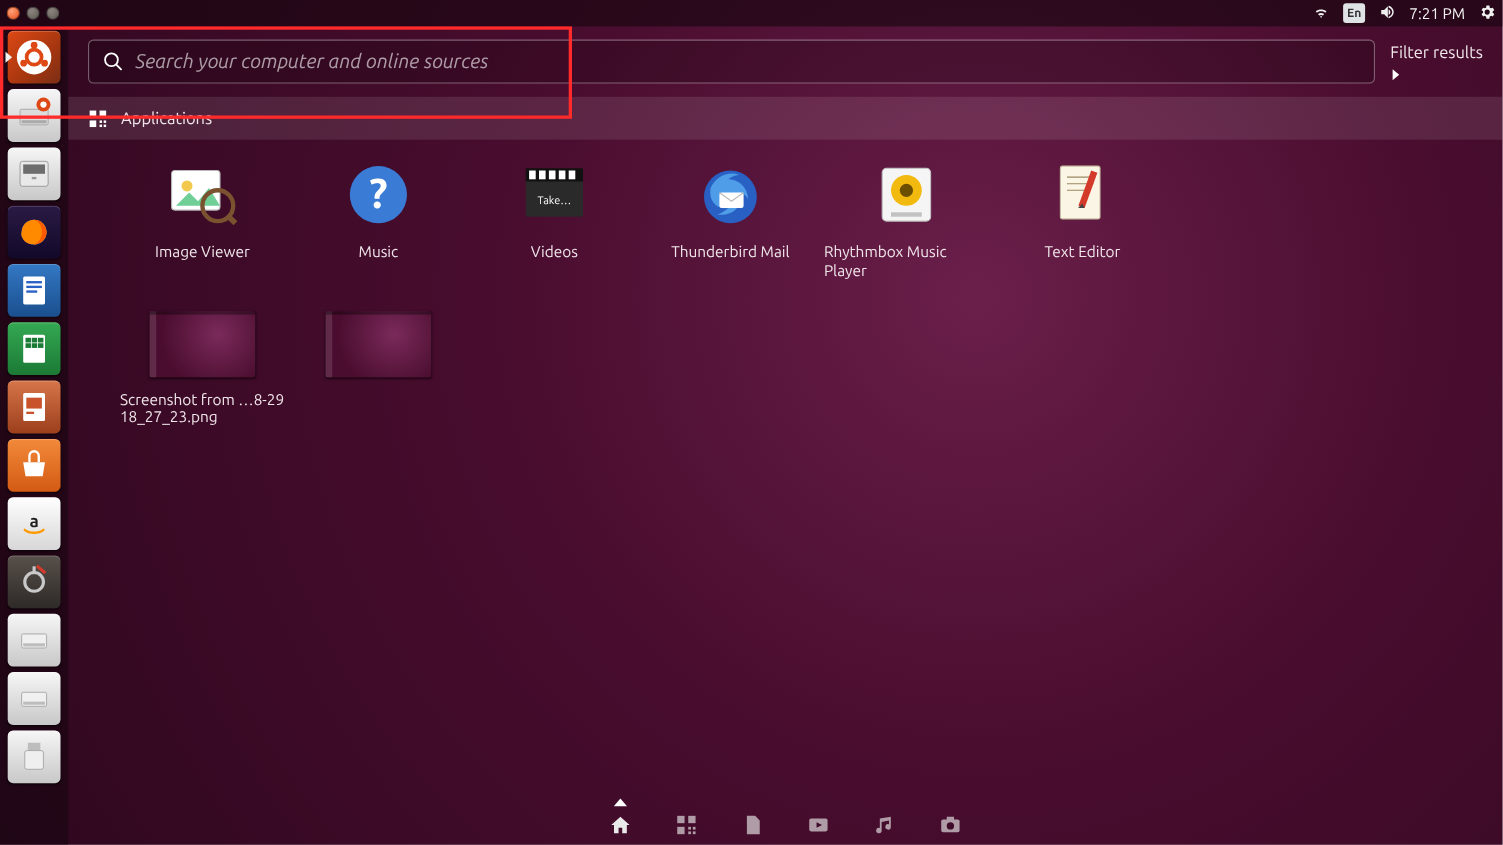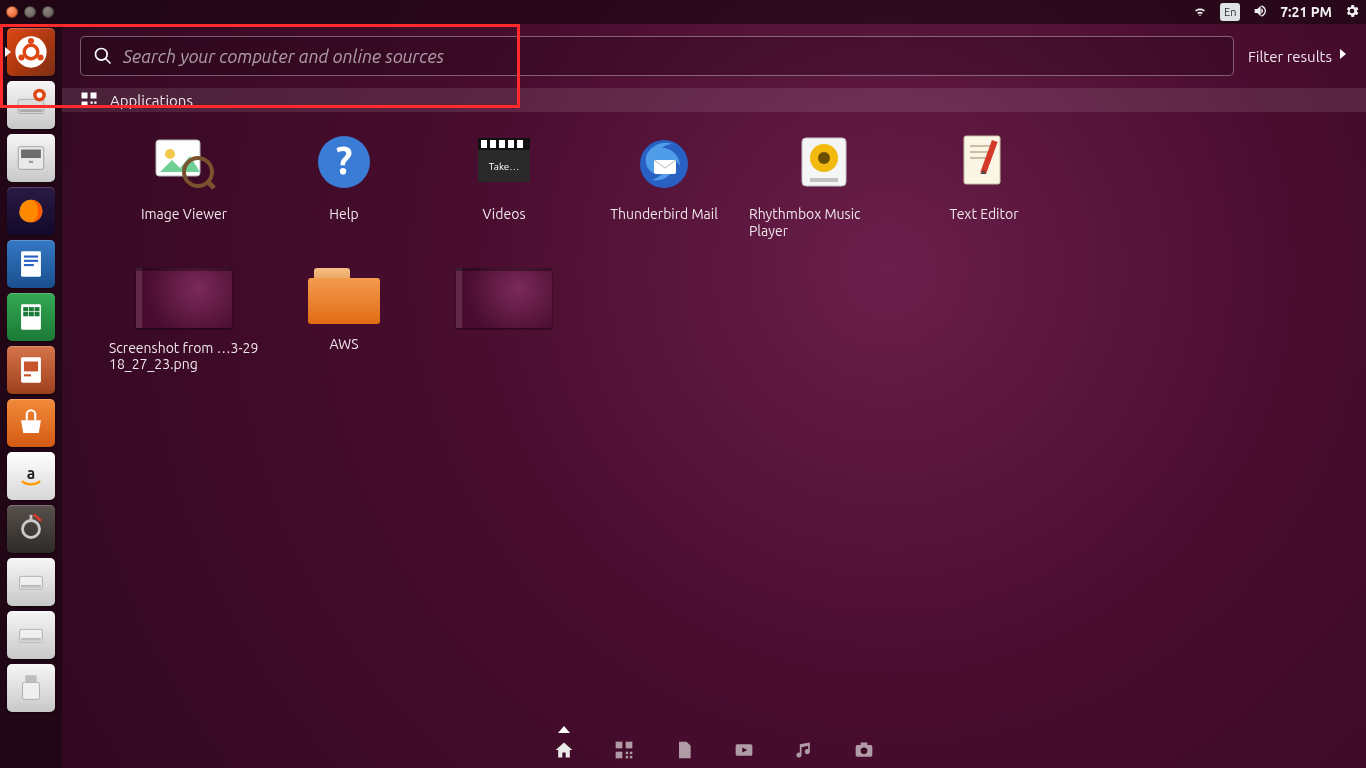--- a/index.html
+++ b/index.html
@@ -15,22 +15,22 @@
     background: rgba(20,5,14,0.6);
     display: flex; align-items: center; padding: 0 6px;
     font-size: 13px; color: #f2f2f2;
   }
   .top-panel .win-btn { width: 12px; height: 12px; border-radius: 50%; margin-right: 6px; border: 1px solid rgba(0,0,0,0.4); }
   .top-panel .win-close   { background: radial-gradient(circle at 35% 30%, #ffa37a, #e84f1c); }
   .top-panel .win-min     { background: radial-gradient(circle at 35% 30%, #8c847f, #5f5954); }
   .top-panel .win-max     { background: radial-gradient(circle at 35% 30%, #8c847f, #5f5954); }
   .top-panel .tray { margin-left: auto; display: flex; align-items: center; gap: 12px; }
   .tray svg { width: 16px; height: 16px; fill: #f0f0f0; }
-  .tray .badge { background: #dfe3e6; color: #333; width: 20px; height: 18px; border-radius: 3px; display: flex; align-items: center; justify-content: center; font-size: 11px; font-weight: 400; }
-  .tray .time { font-weight: 700; font-size: 14px; }
+  .tray .badge { background: #dfe3e6; color: #333; width: 20px; height: 18px; border-radius: 3px; display: flex; align-items: center; justify-content: center; font-size: 11px; font-weight: 700; }
+  .tray .time { font-weight: 400; font-size: 14px; }
 
   
   .launcher {
     position: absolute; top: 24px; left: 0; bottom: 0; width: 62px;
     background: rgba(20,5,14,0.55);
     display: flex; flex-direction: column; align-items: center; padding-top: 4px; gap: 5px;
   }
   .launch-item, .launch-dash {
     width: 48px; height: 48px; border-radius: 5px; position: relative;
     box-shadow: inset 0 1px 0 rgba(255,255,255,0.2), 0 1px 2px rgba(0,0,0,0.5);
@@ -66,25 +66,25 @@
     flex: 1; display: flex; align-items: center; height: 40px;
     border: 1px solid rgba(255,255,255,0.35); border-radius: 5px;
     background: rgba(0,0,0,0.18); padding: 0 12px;
   }
   .search-wrap svg { width: 20px; height: 20px; stroke: #fff; fill: none; stroke-width: 2; }
   .search-input {
     flex: 1; background: transparent; border: none; outline: none;
     color: #4c1d95; font-size: 18px; font-style: italic; padding-left: 10px;
   }
   .search-input::placeholder { color: rgba(255,255,255,0.6); font-style: italic; }
-  .filter { display: flex; gap: 6px; font-size: 15px; cursor: pointer; }
+  .filter { display: flex; gap: 6px; font-size: 15px; cursor: pointer; flex-direction: column; }
   .filter svg { width: 10px; height: 12px; fill: #fff; }
 
   .section-header {
-    display: flex; align-items: center; gap: 12px; height: 24px;
+    display: flex; align-items: center; gap: 12px; height: 39px;
     background: rgba(255,255,255,0.10); margin: 12px -18px 0; padding: 0 18px;
     font-size: 15px;
   }
   .section-header svg { width: 18px; height: 18px; fill: #fff; }
 
   .grid { display: flex; flex-wrap: wrap; padding: 18px 0 10px 24px; }
   .tile { width: 160px; display: flex; flex-direction: column; align-items: center; gap: 12px; cursor: pointer; }
   .tile .icon { width: 64px; height: 64px; display: flex; align-items: center; justify-content: center; }
   .tile .label { font-size: 14px; text-align: left; line-height: 1.2; max-width: 150px; }
   .thumb { width: 96px; height: 60px; border-radius: 2px; background: radial-gradient(circle at 65% 35%, #7a2a5a 0%, #4a0d2f 70%); position: relative; box-shadow: 0 1px 2px rgba(0,0,0,0.6); }
@@ -281,21 +281,21 @@
       </div>
       <div class="label">Image Viewer</div>
     </div>
     <div class="tile">
       <div class="icon">
         <svg viewBox="0 0 64 64">
             <circle cx="32" cy="32" r="26" fill="#3a7bd5"></circle>
             <text x="32" y="44" text-anchor="middle" font-size="38" font-weight="700" fill="#fff">?</text>
           </svg>
       </div>
-      <div class="label">Help</div>
+      <div class="label">Music</div>
     </div>
     <div class="tile">
       <div class="icon">
         <svg viewBox="0 0 64 64">
             <rect x="6" y="18" width="52" height="34" rx="2" fill="#2a2a2a"></rect>
             <rect x="6" y="8" width="52" height="12" fill="#111"></rect>
             <g fill="#fff">
               <rect x="9" y="10" width="6" height="8"></rect>
               <rect x="18" y="10" width="6" height="8"></rect>
               <rect x="27" y="10" width="6" height="8"></rect>
@@ -343,28 +343,21 @@
           </svg>
       </div>
       <div class="label">Text Editor</div>
     </div>
   </div>
 
 
   <div class="grid">
     <div class="tile">
       <div class="thumb"></div>
-      <div class="label">Screenshot from …3-29 18_27_23.png</div>
-    </div>
-    <div class="tile">
-      <div class="folder-icon">
-          <div class="tab"></div>
-          <div class="body"></div>
-        </div>
-      <div class="label">AWS</div>
+      <div class="label">Screenshot from …8-29 18_27_23.png</div>
     </div>
     <div class="tile">
       <div class="thumb"></div>
     </div>
   </div>
 </div>
 
 <div class="lens-bar">
   <div class="lens active">
     <svg viewBox="0 0 24 24">

